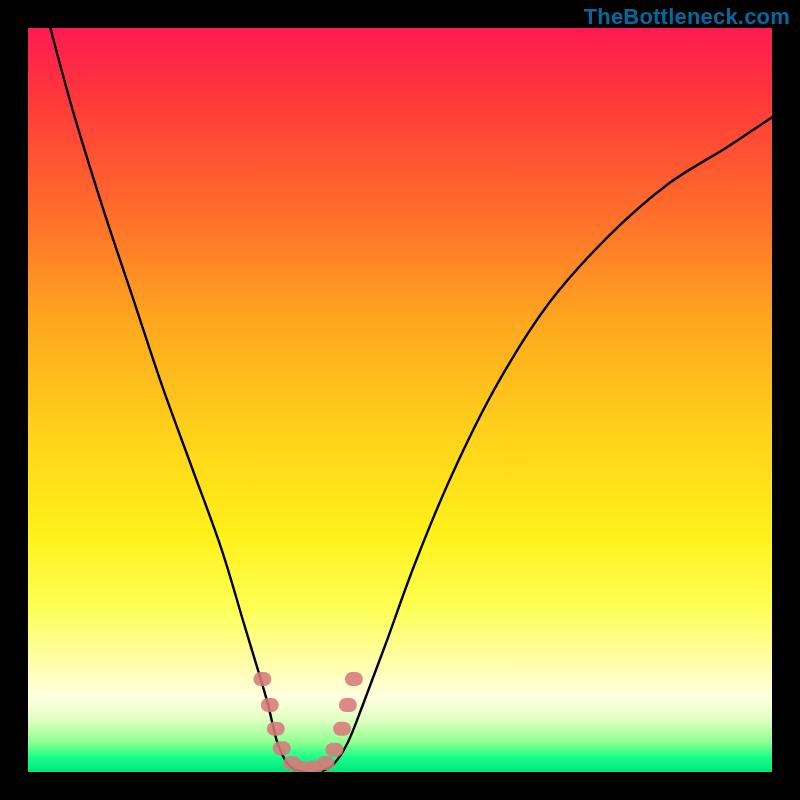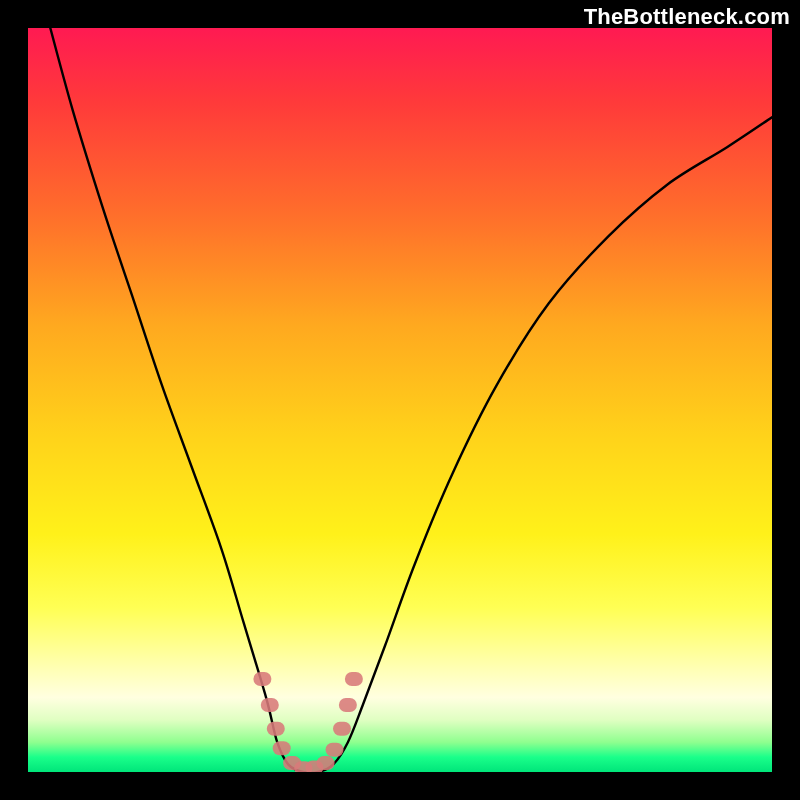--- a/index.html
+++ b/index.html
@@ -41,21 +41,21 @@
       #1aff8a 98%,
       #00e57a 100%);
   }
   .watermark {
     position: absolute;
     top: 4px;
     right: 10px;
     font-family: Arial, Helvetica, sans-serif;
     font-size: 22px;
     font-weight: 600;
-    color: #ffffff;
+    color: #0369a1;
     letter-spacing: 0.2px;
   }
   svg.curve {
     position: absolute;
     inset: 0;
   }
 </style>
 </head>
 <body>
 

